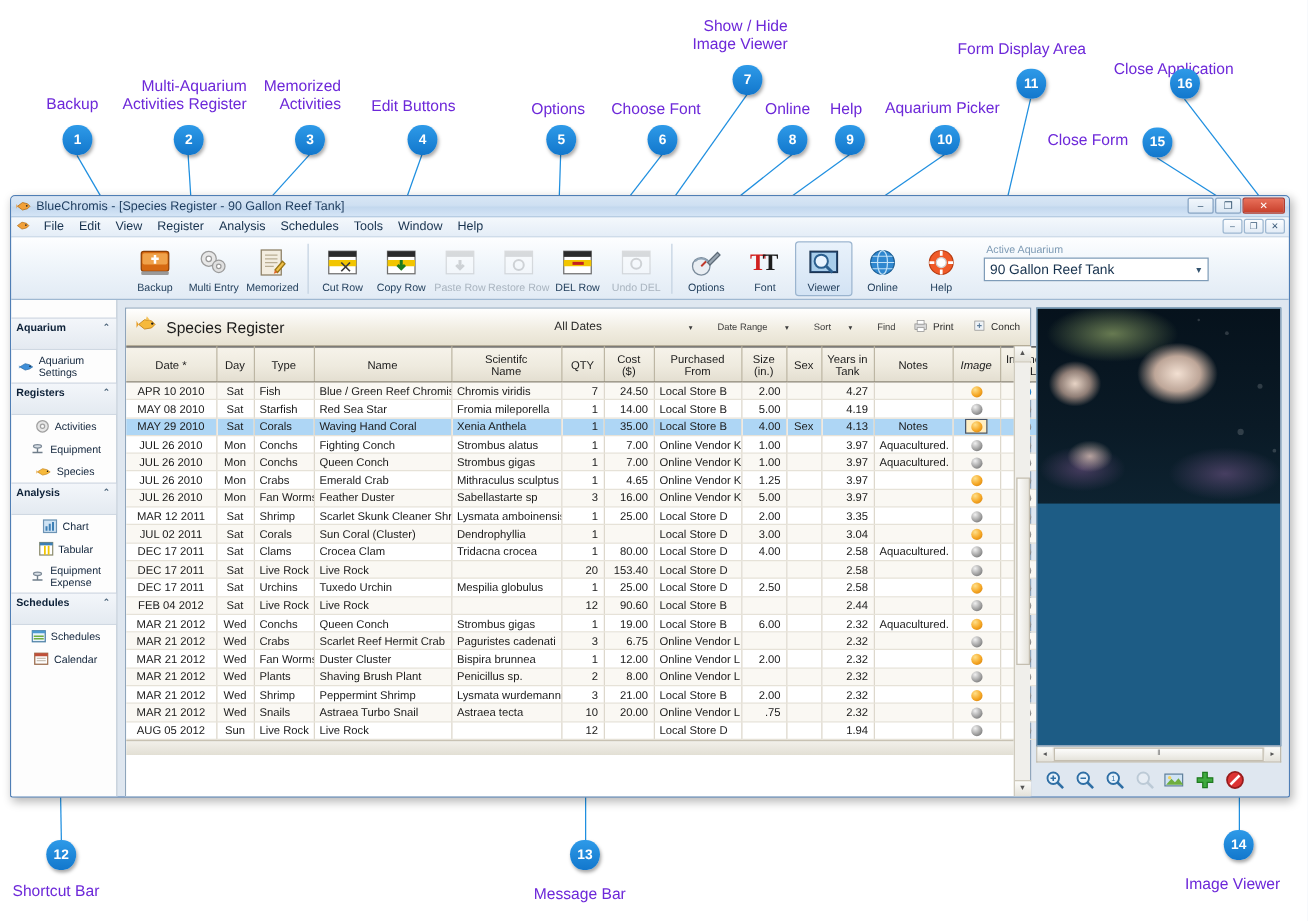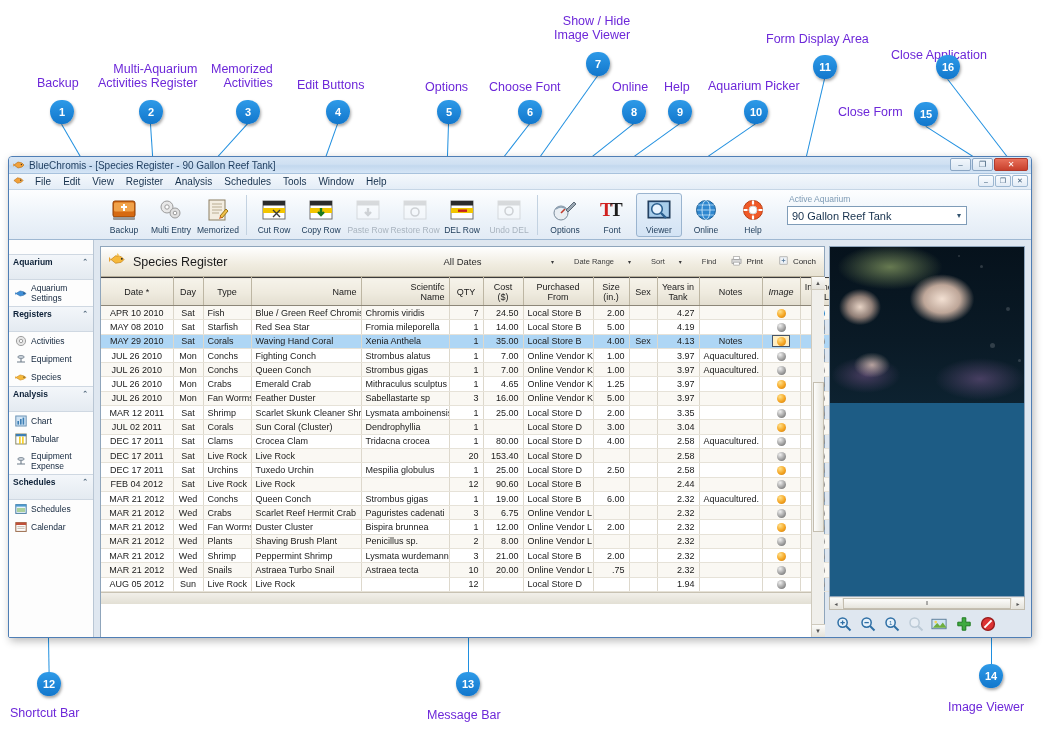--- a/index.html
+++ b/index.html
@@ -167,20 +167,21 @@
     border-bottom: 1px solid #cfd8e2;
     padding: 2px 5px 12px 4px;
     font-weight: bold;
     font-size: 8.5px;
     color: #0d2138;
   }
   .sb-item {
     display: flex; align-items: center;
     padding: 3px 3px 3px 6px;
     gap: 4px;
+    justify-content: center;
   }
   .sb-item .si-ico { width: 12px; height: 12px; flex: 0 0 12px; display:flex;align-items:center;justify-content:center; }
   .sb-item .si-lbl { font-size: 8.5px; color: #12253c; line-height: 10px; }
 
   
   .center {
     flex: 1;
     display: flex; flex-direction: column;
     padding: 6px 0 0 6px;
     min-width: 0;
@@ -220,21 +221,21 @@
     border-right: 1px solid #bdb6a3;
     border-bottom: 1px solid #8c8678;
     border-top: 1px solid #3b3b3b;
     font-size: 9px; font-weight: normal;
     color: #1a1a1a;
     height: 28px;
     padding: 0 4px;
     vertical-align: middle;
     line-height: 10px;
   }
-  table.grid th.lft { text-align: right; }
+  table.grid th.lft { text-align: center; }
   table.grid td {
     border-right: 1px solid #ddd8cc;
     border-bottom: 1px solid #e6e2d8;
     font-size: 9px;
     color: #1a1a1a;
     height: 14.3px;
     padding: 0 4px;
     white-space: nowrap;
     overflow: hidden;
   }

